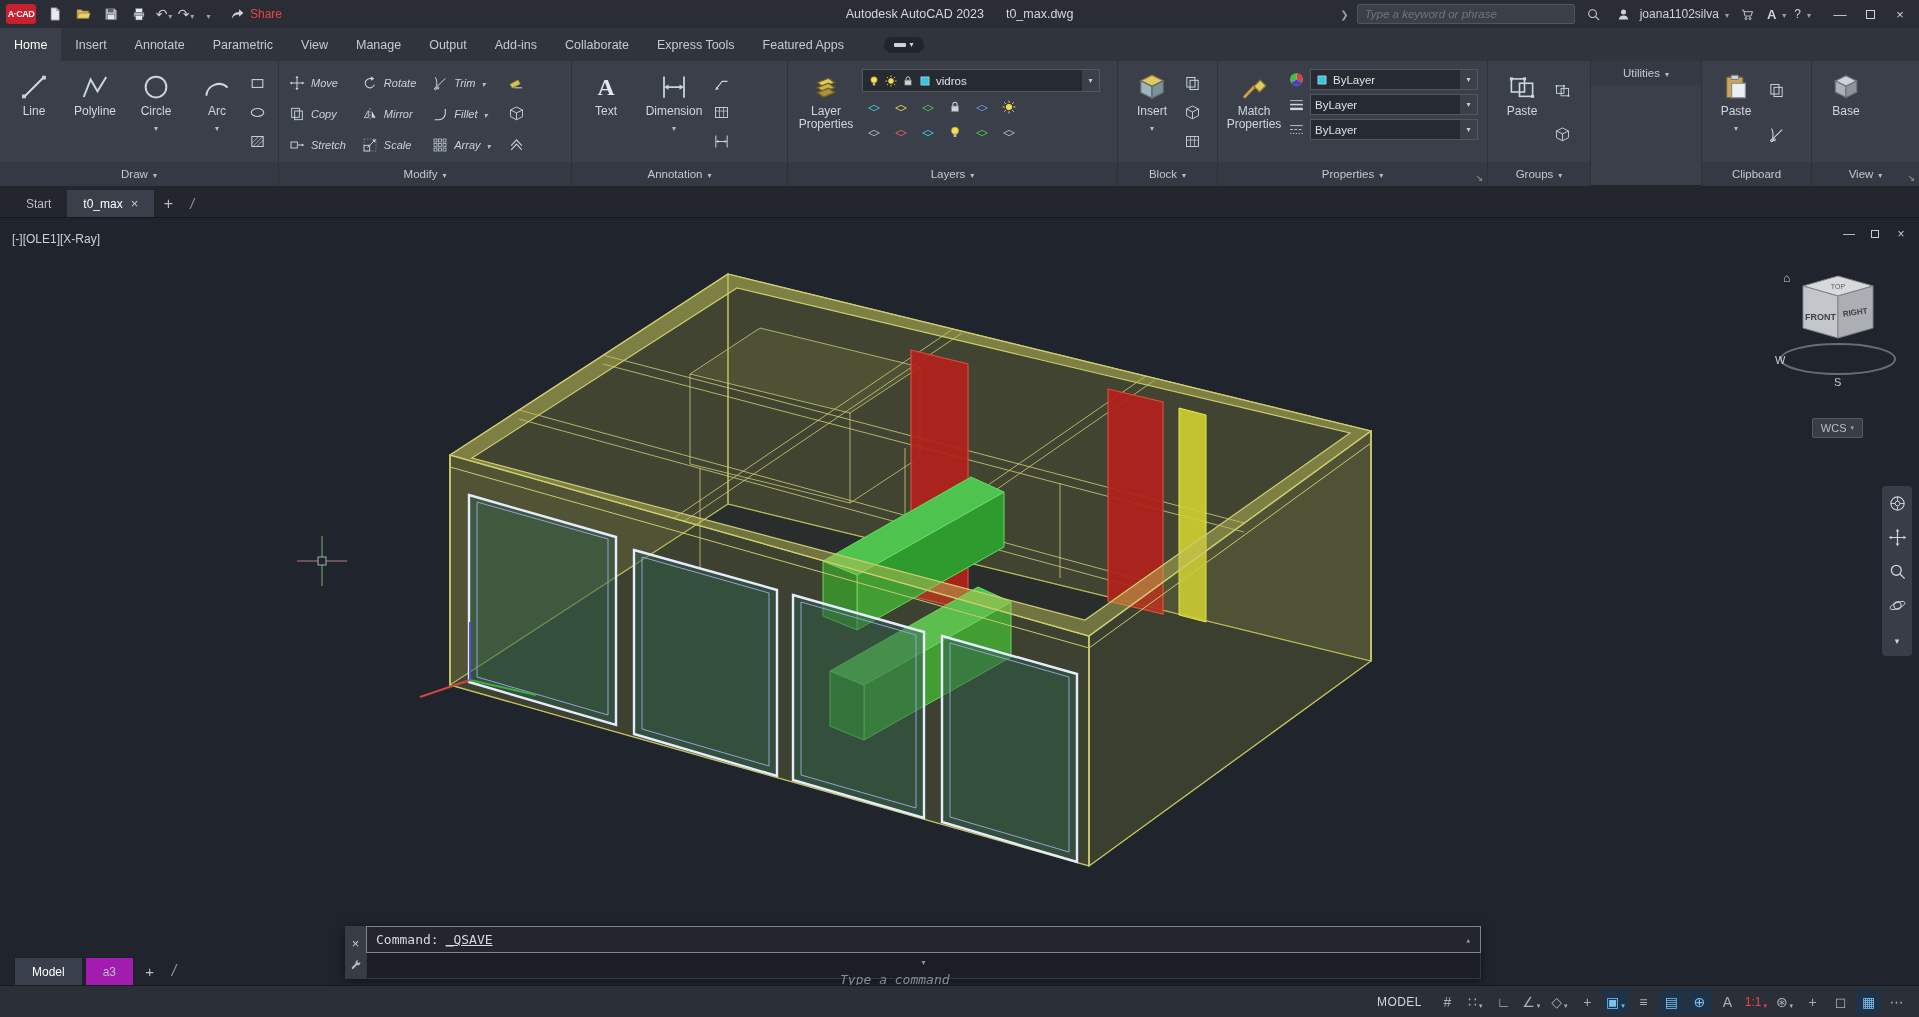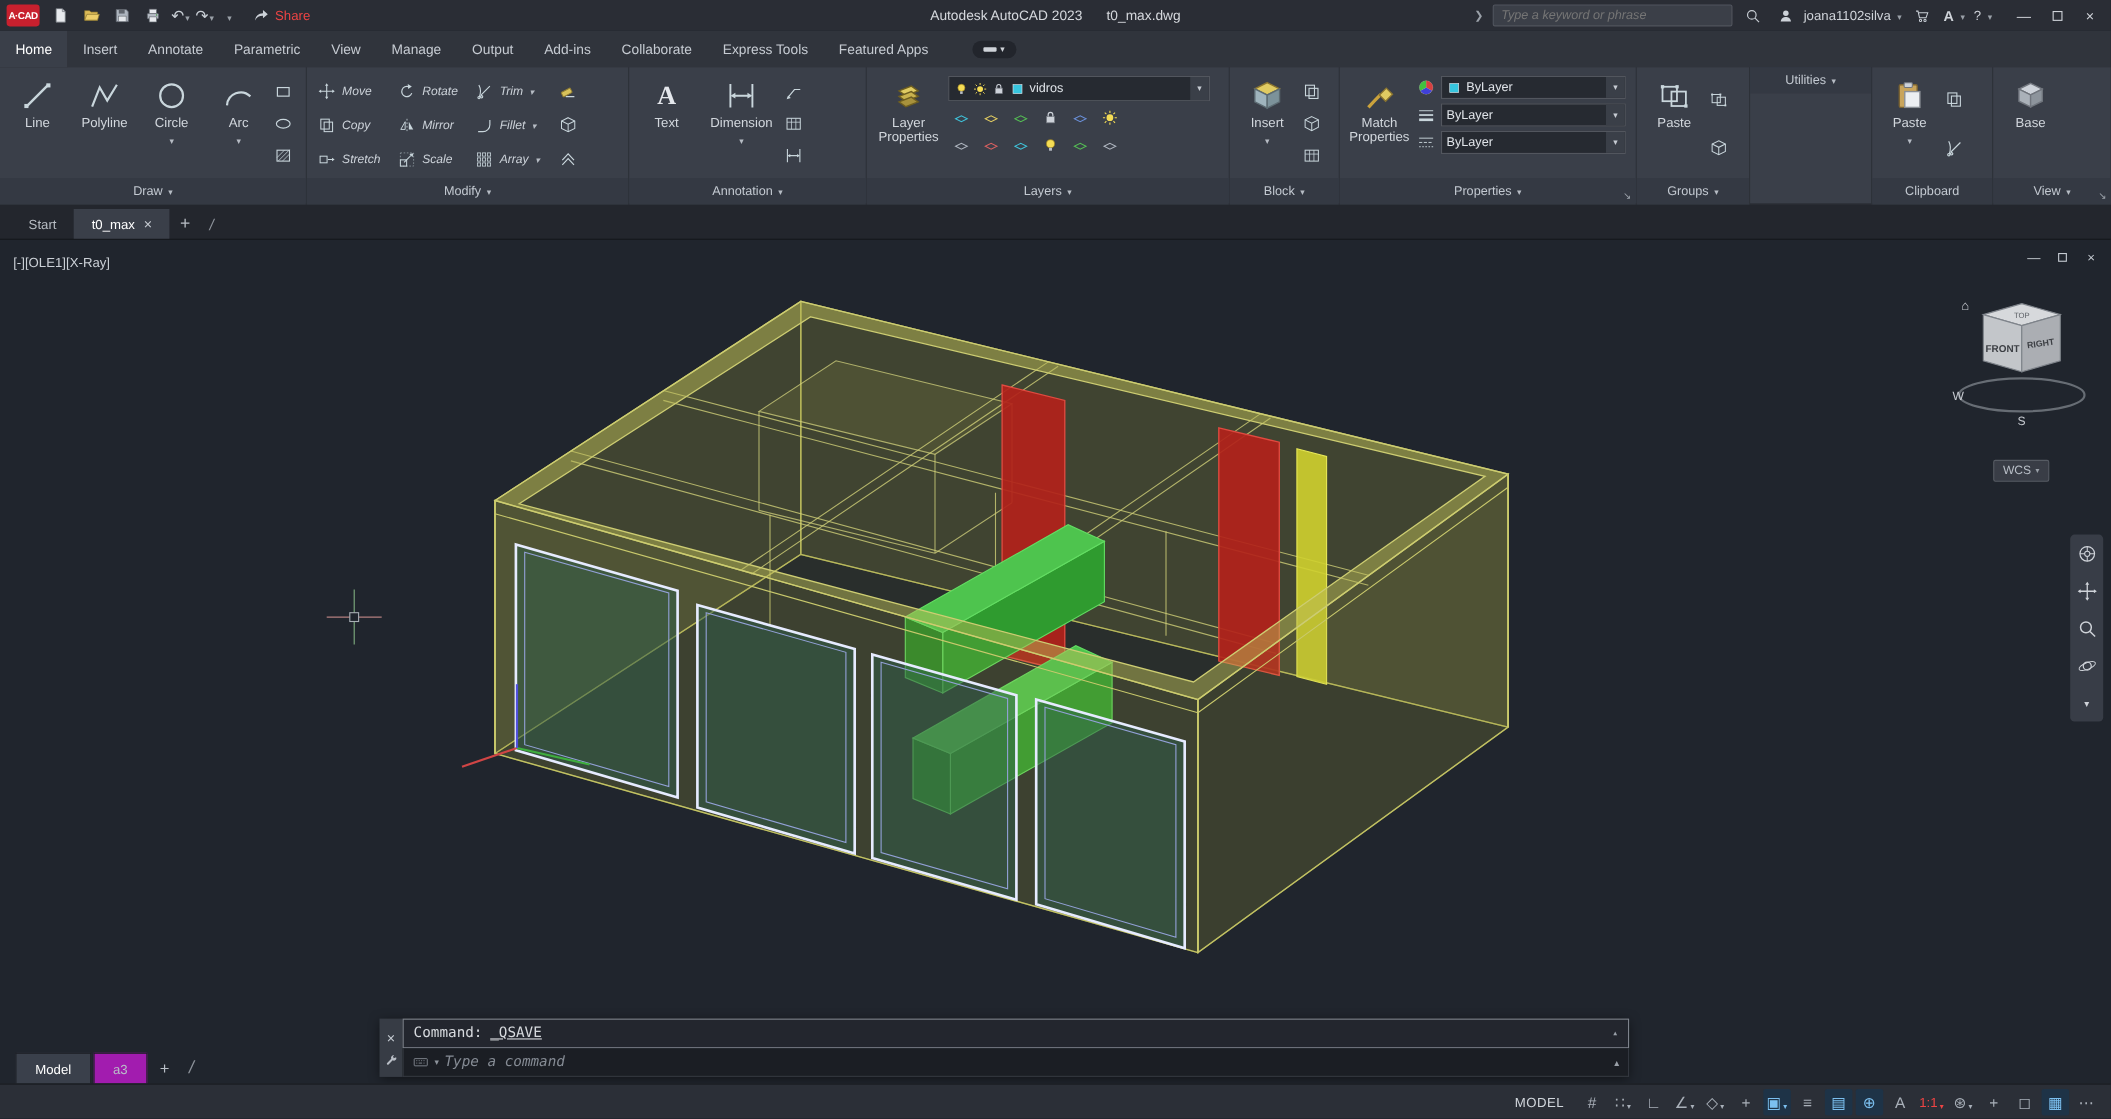--- a/index.html
+++ b/index.html
@@ -124,21 +124,21 @@
   .cmd-close::after { content:"×"; }
   .cmd-wrench { margin-top:auto; }
   .cmd-wrench svg { width:12px; height:12px; color:#b9bec6; }
   .cmd-main { flex:1; display:flex; flex-direction:column; }
   .cmd-history { flex:1; background:#23262e; border:1px solid #7e838c; display:flex; align-items:center;
     padding:0 9px; font-family:"DejaVu Sans Mono",monospace; font-size:13px; color:#d7dade; gap:7px; }
   .cmd-last { text-decoration:underline; }
   .cmd-scroll { margin-left:auto; color:#9aa0a8; font-size:9px; }
   .cmd-scroll::after { content:"▴"; }
   .cmd-input { height:26px; background:#1b1e24; border:1px solid #33373f; border-top:none; display:flex;
-    align-items:center; padding:0 8px; gap:5px; }
+    align-items:center; padding:0 8px; gap:5px;flex-direction:column; }
   .cmd-input svg { width:15px; height:15px; color:#8d939b; }
   .cmd-dd { color:#8d939b; font-size:8px; }
   .cmd-dd::after { content:"▾"; }
   .cmd-input input { flex:1; background:transparent; border:none; outline:none; color:#d0d4d9;
     font-family:"DejaVu Sans Mono",monospace; font-size:13px; font-style:italic; }
   .cmd-input input::placeholder { color:#868c95; }
   .cmd-auto { color:#9aa0a8; font-size:9px; }
   .cmd-auto::after { content:"▴"; }
 
   

